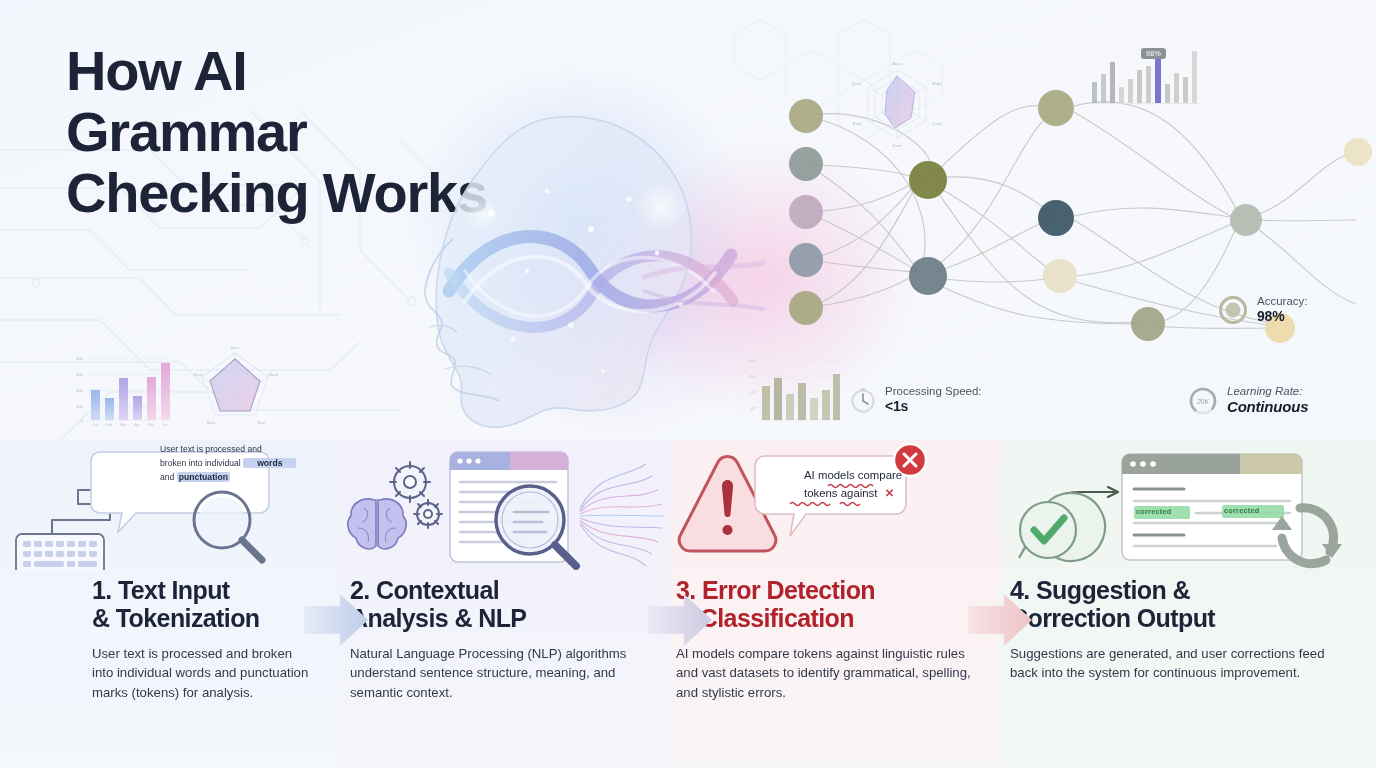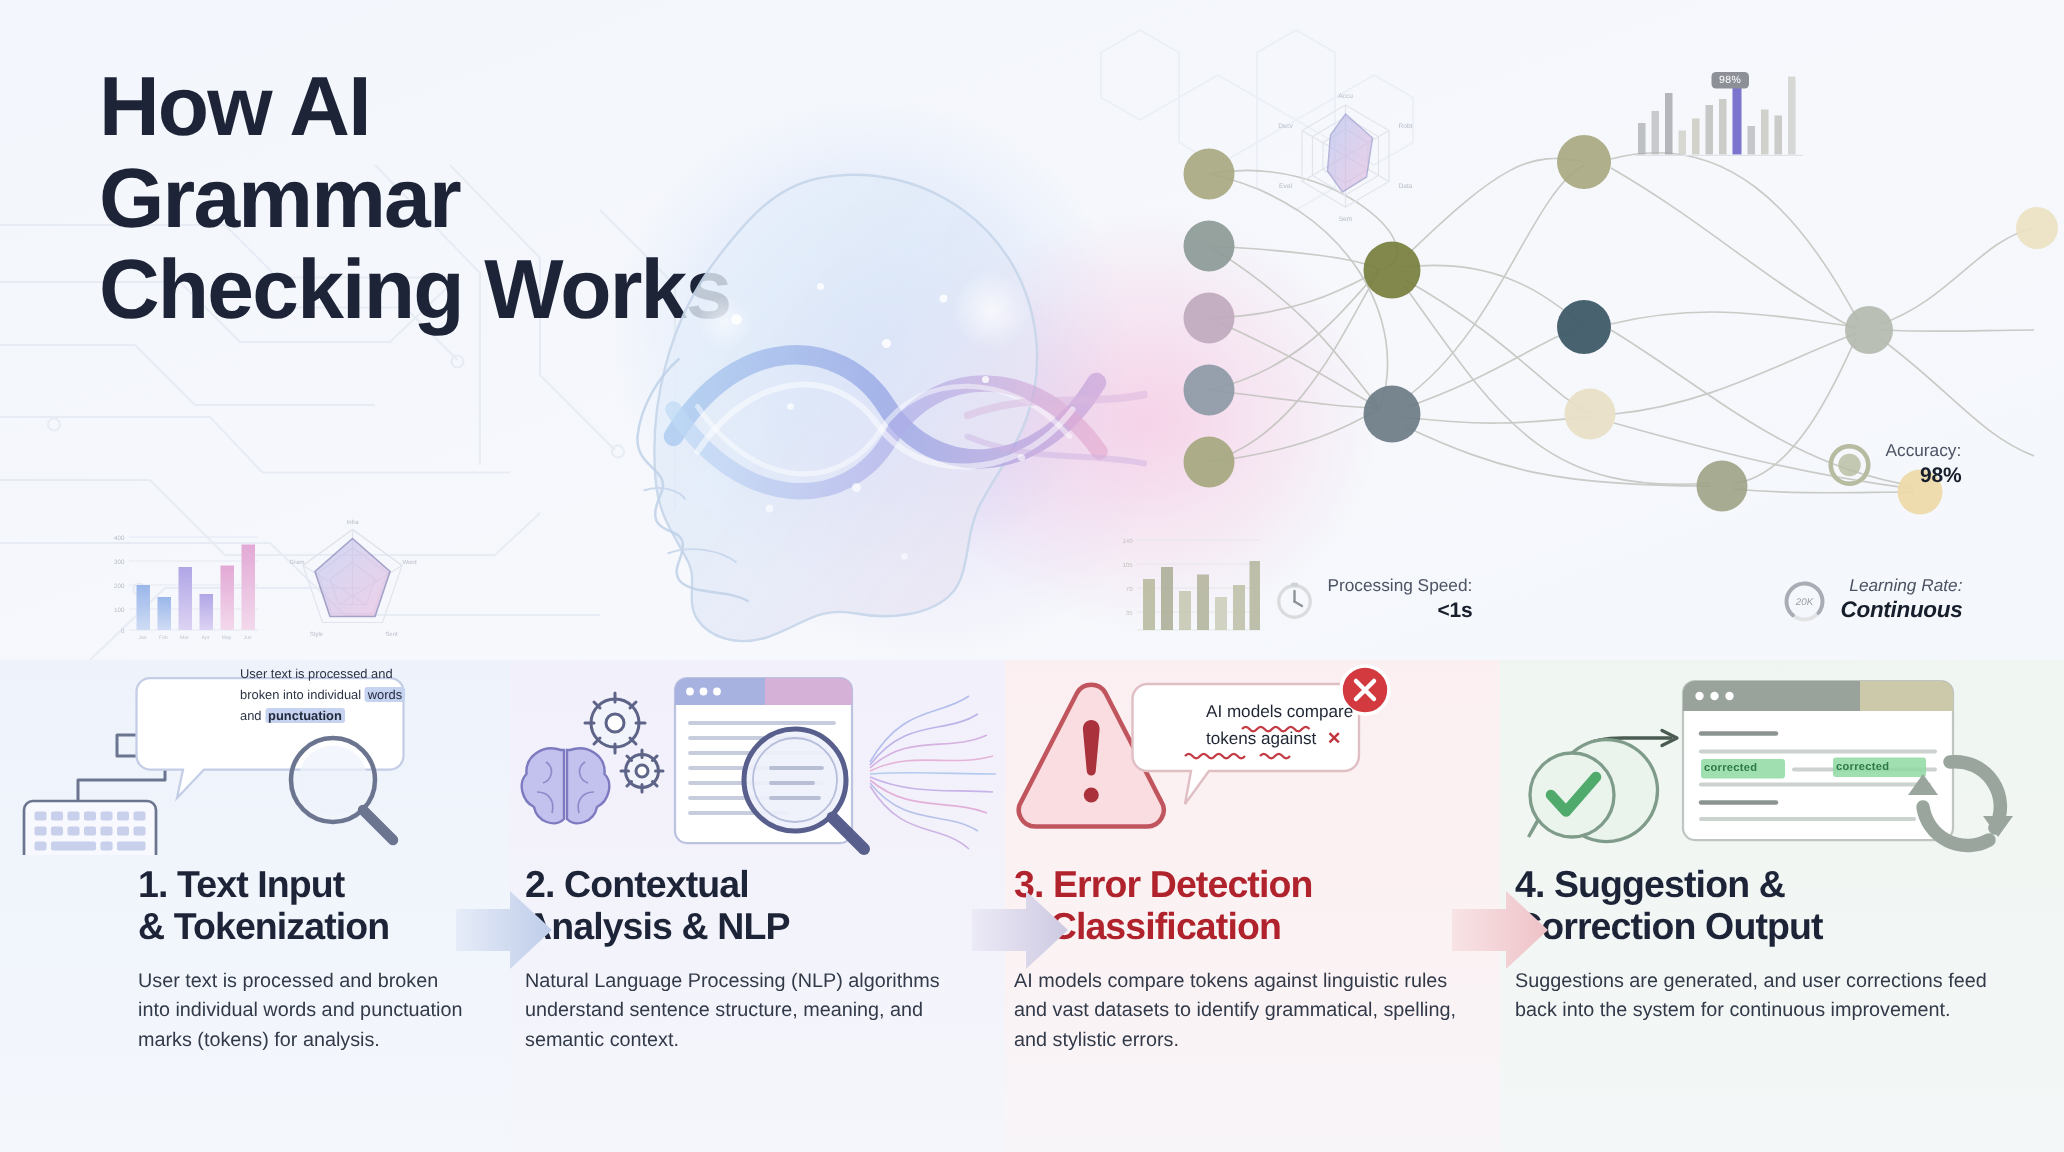--- a/index.html
+++ b/index.html
@@ -41,21 +41,21 @@
   .mini-bars-top   { position:absolute; left:1090px; top:46px; width:112px; height:60px; }
   .mini-radar-top  { position:absolute; left:845px; top:58px; width:104px; height:92px; }
 
   .tooltip-chip {
     position:absolute; left:1141px; top:48px;
     background:#8e9098; color:#fff; font-size:7px; border-radius:3px;
     padding:2px 5px; letter-spacing:.3px;
   }
 
   
-  .stat { position:absolute; display:flex; align-items:center; gap:9px;text-align:right; }
+  .stat { position:absolute; display:flex; align-items:center; gap:9px; }
   .stat .ring { flex:0 0 auto; }
   .stat .txt { line-height:1.25; }
   .stat .lbl { font-size:11.5px; color:#4c5464; }
   .stat .val { font-size:14px; font-weight:bold; color:#171e2c; letter-spacing:-.2px; }
   #stat-accuracy { left:1218px; top:294px; }
   #stat-speed    { left:850px;  top:384px; }
   #stat-learning { left:1188px; top:384px;font-style:italic; }
   #stat-learning .val { font-size:15px; }
 
   
@@ -450,21 +450,21 @@
         <path d="M100 10 H260 a9 9 0 0 1 9 9 V62 a9 9 0 0 1 -9 9 H136 L118 90 L122 71 H100 a9 9 0 0 1 -9 -9 V19 a9 9 0 0 1 9 -9 Z" fill="#ffffff" stroke="#c3cde6" stroke-width="1.5"></path>
 
         <circle cx="222" cy="78" r="28" fill="none" stroke="#6b7590" stroke-width="3"></circle>
         <circle cx="222" cy="78" r="23" fill="#eef2fb" opacity=".7"></circle>
         <path d="M242 98 L262 118" stroke="#6b7590" stroke-width="7" stroke-linecap="round"></path>
       </svg>
 
       <div style="position:absolute;left:160px;top:3px;width:150px;font-size:8.6px;line-height:1.6;color:#2c3345;">
         <div>User text is processed and</div>
         <div>
-          <span>broken into individual </span><span style="background:#c5d2f0;padding:0 2px;border-radius:2px;color:#1f2738;font-weight:normal;">words</span>
+          <span>broken into individual </span><span style="background:#c5d2f0;padding:0 14px;border-radius:2px;color:#1f2738;font-weight:bold;">words</span>
         </div>
         <div>
           <span>and </span><span style="background:#c5d2f0;padding:0 2px;border-radius:2px;color:#1f2738;font-weight:bold;">punctuation</span>
         </div>
       </div>
 
       <div class="step-head">
         <div>1. Text Input</div>
         <div>&amp; Tokenization</div>
       </div>

